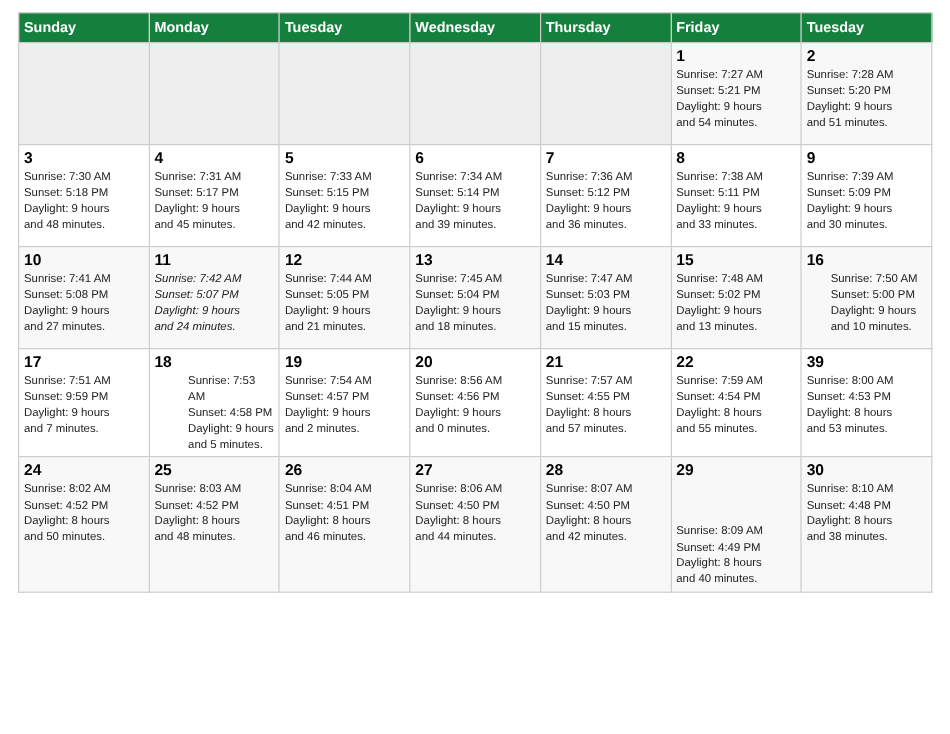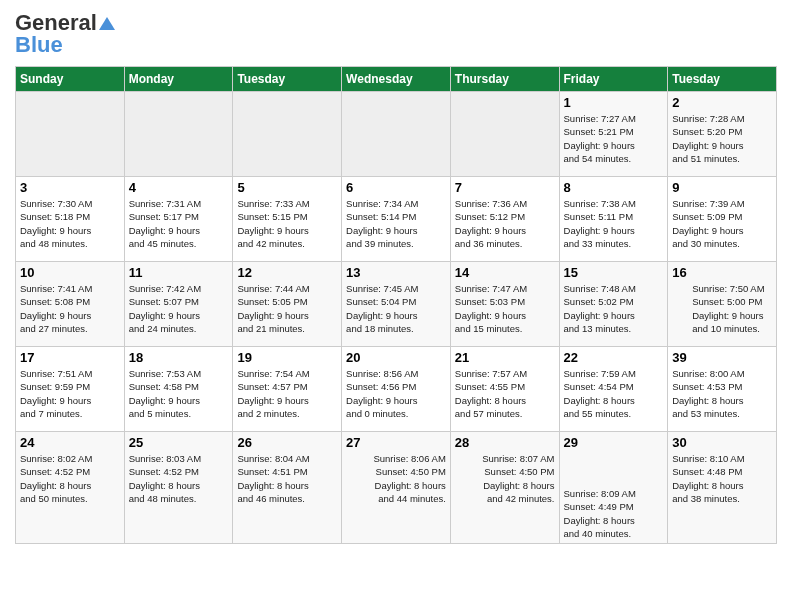--- a/index.html
+++ b/index.html
@@ -17,33 +17,20 @@
     tbody td { vertical-align: top; border: 1px solid #ccc; padding: 3px 4px; font-size: 10px; height: 85px; background: #fff; }
     tbody tr:nth-child(odd) td { background: #f8f8f8; }
     .day-num { font-weight: bold; font-size: 13px; display: block; margin-bottom: 2px; }
     .day-info { font-size: 9.5px; color: #222; line-height: 1.4; }
     .empty-cell { background: #eee !important; }
   </style>
 </head>
 <body>
 
 <div class="container">
-  <div class="header">
-    <div class="logo">
-      <div style="display:flex;align-items:center;">
-        <span class="logo-general" style="font-size:22px;font-weight:bold;color:#333;">General</span>
-        <span style="display:inline-block;width:0;height:0;border-left:8px solid transparent;border-right:8px solid transparent;border-bottom:13px solid #4a90d9;margin-left:2px;"></span>
-      </div>
-      <span class="logo-blue" style="font-size:22px;font-weight:bold;color:#4a90d9;margin-top:-4px;">Blue</span>
-    </div>
-    <div class="title-section">
-      <div class="month-title"></div>
-      <div class="location"></div>
-    </div>
-  </div>
 
   <table>
     <thead>
       <tr>
       <th>Sunday</th>
           <th>Monday</th>
           <th>Tuesday</th>
           <th>Wednesday</th>
           <th>Thursday</th>
           <th>Friday</th>
@@ -126,21 +113,21 @@
         <tr>
           <td>
             <span class="day-num">10</span>
             <div class="day-info" style="white-space: pre-line;">Sunrise: 7:41 AM
 Sunset: 5:08 PM
 Daylight: 9 hours
 and 27 minutes.</div>
           </td>
           <td>
             <span class="day-num">11</span>
-            <div class="day-info" style="white-space: pre-line;">Sunrise: 7:42 AM
+            <div class="day-info" style="white-space: pre-line; font-style: italic;">Sunrise: 7:42 AM
 Sunset: 5:07 PM
 Daylight: 9 hours
 and 24 minutes.</div>
           </td>
           <td>
             <span class="day-num">12</span>
             <div class="day-info" style="white-space: pre-line;">Sunrise: 7:44 AM
 Sunset: 5:05 PM
 Daylight: 9 hours
 and 21 minutes.</div>
@@ -177,21 +164,21 @@
         <tr>
           <td>
             <span class="day-num">17</span>
             <div class="day-info" style="white-space: pre-line;">Sunrise: 7:51 AM
 Sunset: 9:59 PM
 Daylight: 9 hours
 and 7 minutes.</div>
           </td>
           <td>
             <span class="day-num">18</span>
-            <div class="day-info" style="white-space: pre-line;">Sunrise: 7:53 AM
+            <div class="day-info" style="white-space: pre-line; margin-left: 28px;">Sunrise: 7:53 AM
 Sunset: 4:58 PM
 Daylight: 9 hours
 and 5 minutes.</div>
           </td>
           <td>
             <span class="day-num">19</span>
             <div class="day-info" style="white-space: pre-line;">Sunrise: 7:54 AM
 Sunset: 4:57 PM
 Daylight: 9 hours
 and 2 minutes.</div>
@@ -242,28 +229,28 @@
           </td>
           <td>
             <span class="day-num">26</span>
             <div class="day-info" style="white-space: pre-line;">Sunrise: 8:04 AM
 Sunset: 4:51 PM
 Daylight: 8 hours
 and 46 minutes.</div>
           </td>
           <td>
             <span class="day-num">27</span>
-            <div class="day-info" style="white-space: pre-line; text-align: right;">Sunrise: 8:06 AM
+            <div class="day-info" style="white-space: pre-line;">Sunrise: 8:06 AM
 Sunset: 4:50 PM
 Daylight: 8 hours
 and 44 minutes.</div>
           </td>
           <td>
             <span class="day-num">28</span>
-            <div class="day-info" style="white-space: pre-line; text-align: right;">Sunrise: 8:07 AM
+            <div class="day-info" style="white-space: pre-line;">Sunrise: 8:07 AM
 Sunset: 4:50 PM
 Daylight: 8 hours
 and 42 minutes.</div>
           </td>
           <td>
             <span class="day-num">29</span>
             <div class="day-info" style="white-space: pre-line; margin-top: 37px;">Sunrise: 8:09 AM
 Sunset: 4:49 PM
 Daylight: 8 hours
 and 40 minutes.</div>

